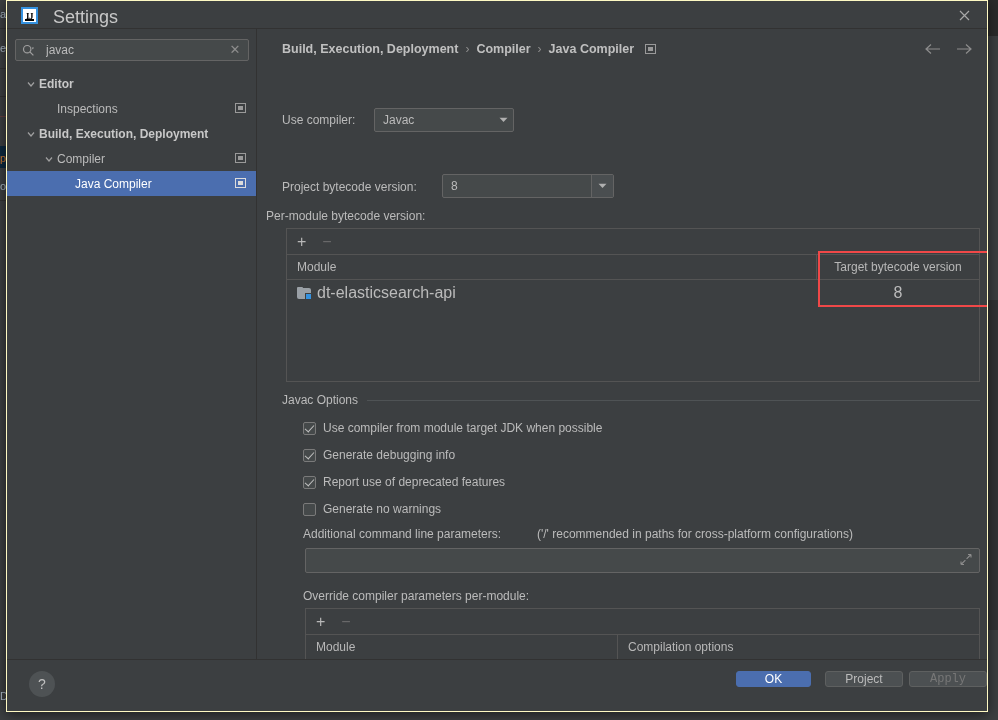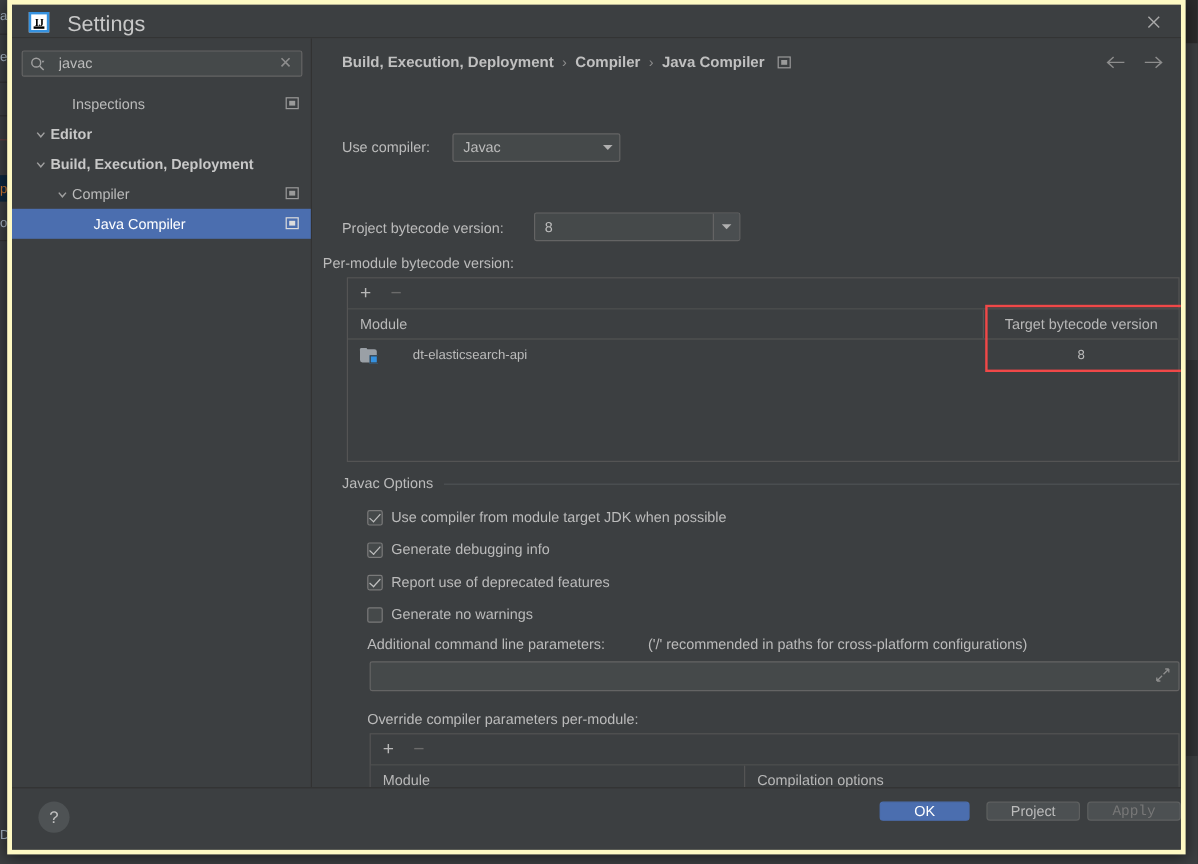--- a/index.html
+++ b/index.html
@@ -41,21 +41,21 @@
   }
   .ide-right-dark {
     position: absolute; right: 0; width: 10px; background: #2b2b2b;
   }
 
   
   #dialog {
     position: absolute; left: 6px; top: 0;
     width: 982px; height: 712px;
     background: #3c3f41;
-    border: 4px solid #fef9c3;
+    border: 1px solid #fef9c3;
     box-shadow: 0 2px 12px rgba(0,0,0,.55);
   }
 
   
   #titlebar {
     position: relative;
     height: 28px;
     background: #3c3f41;
     border-bottom: 1px solid #323232;
   }
@@ -254,22 +254,22 @@
     padding-left: 10px;
     font-size: 12px; color: #b8b8b8;
     border-right: 1px solid #545454;
   }
   .th:last-child { border-right: 0; }
   .th.center { justify-content: center; padding-left: 0; }
   .tr { display: flex; align-items: stretch; height: 26px; }
   .td {
     display: flex; align-items: center;
     padding-left: 10px;
-    font-size: 11px; color: #bbbbbb;
-    overflow: hidden; white-space: nowrap; gap: 24px;
+    font-size: 16px; color: #bbbbbb;
+    overflow: hidden; white-space: nowrap;
   }
   .td.center { justify-content: center; padding-left: 0; }
   .module-icon {
     position: relative;
     width: 14px; height: 12px; flex: 0 0 auto; margin-right: 6px;
   }
   .module-icon .folder {
     position: absolute; left: 0; top: 1px;
     width: 14px; height: 11px;
     background: #9aa0a6;
@@ -391,32 +391,32 @@
             <path d="M8.1 8.1 L11.4 11.4" stroke="currentColor" stroke-width="1.2"></path>
             <path d="M9.6 3.6 l2.4 0 l-1.2 1.8 z" fill="currentColor"></path>
           </svg>
         </span>
         <input id="search-input" type="text" value="javac" style="">
         <span id="search-clear">✕</span>
       </div>
 
       <div id="tree">
 
-        <div class="tree-row" style="padding-left:50px">
-          <span class="tree-label">Inspections</span>
-          <span class="badge-icon"></span>
-        </div>
-
         <div class="tree-row bold" style="padding-left:18px">
           <span class="chev">
             <svg width="12" height="12" viewBox="0 0 12 12">
                 <path d="M3 4.5 L6 8 L9 4.5" stroke="#a0a0a0" stroke-width="1.2" fill="none"></path>
               </svg>
           </span>
           <span class="tree-label">Editor</span>
+        </div>
+
+        <div class="tree-row" style="padding-left:50px">
+          <span class="tree-label">Inspections</span>
+          <span class="badge-icon"></span>
         </div>
 
         <div class="tree-row bold" style="padding-left:18px">
           <span class="chev">
             <svg width="12" height="12" viewBox="0 0 12 12">
                 <path d="M3 4.5 L6 8 L9 4.5" stroke="#a0a0a0" stroke-width="1.2" fill="none"></path>
               </svg>
           </span>
           <span class="tree-label">Build, Execution, Deployment</span>
         </div>

